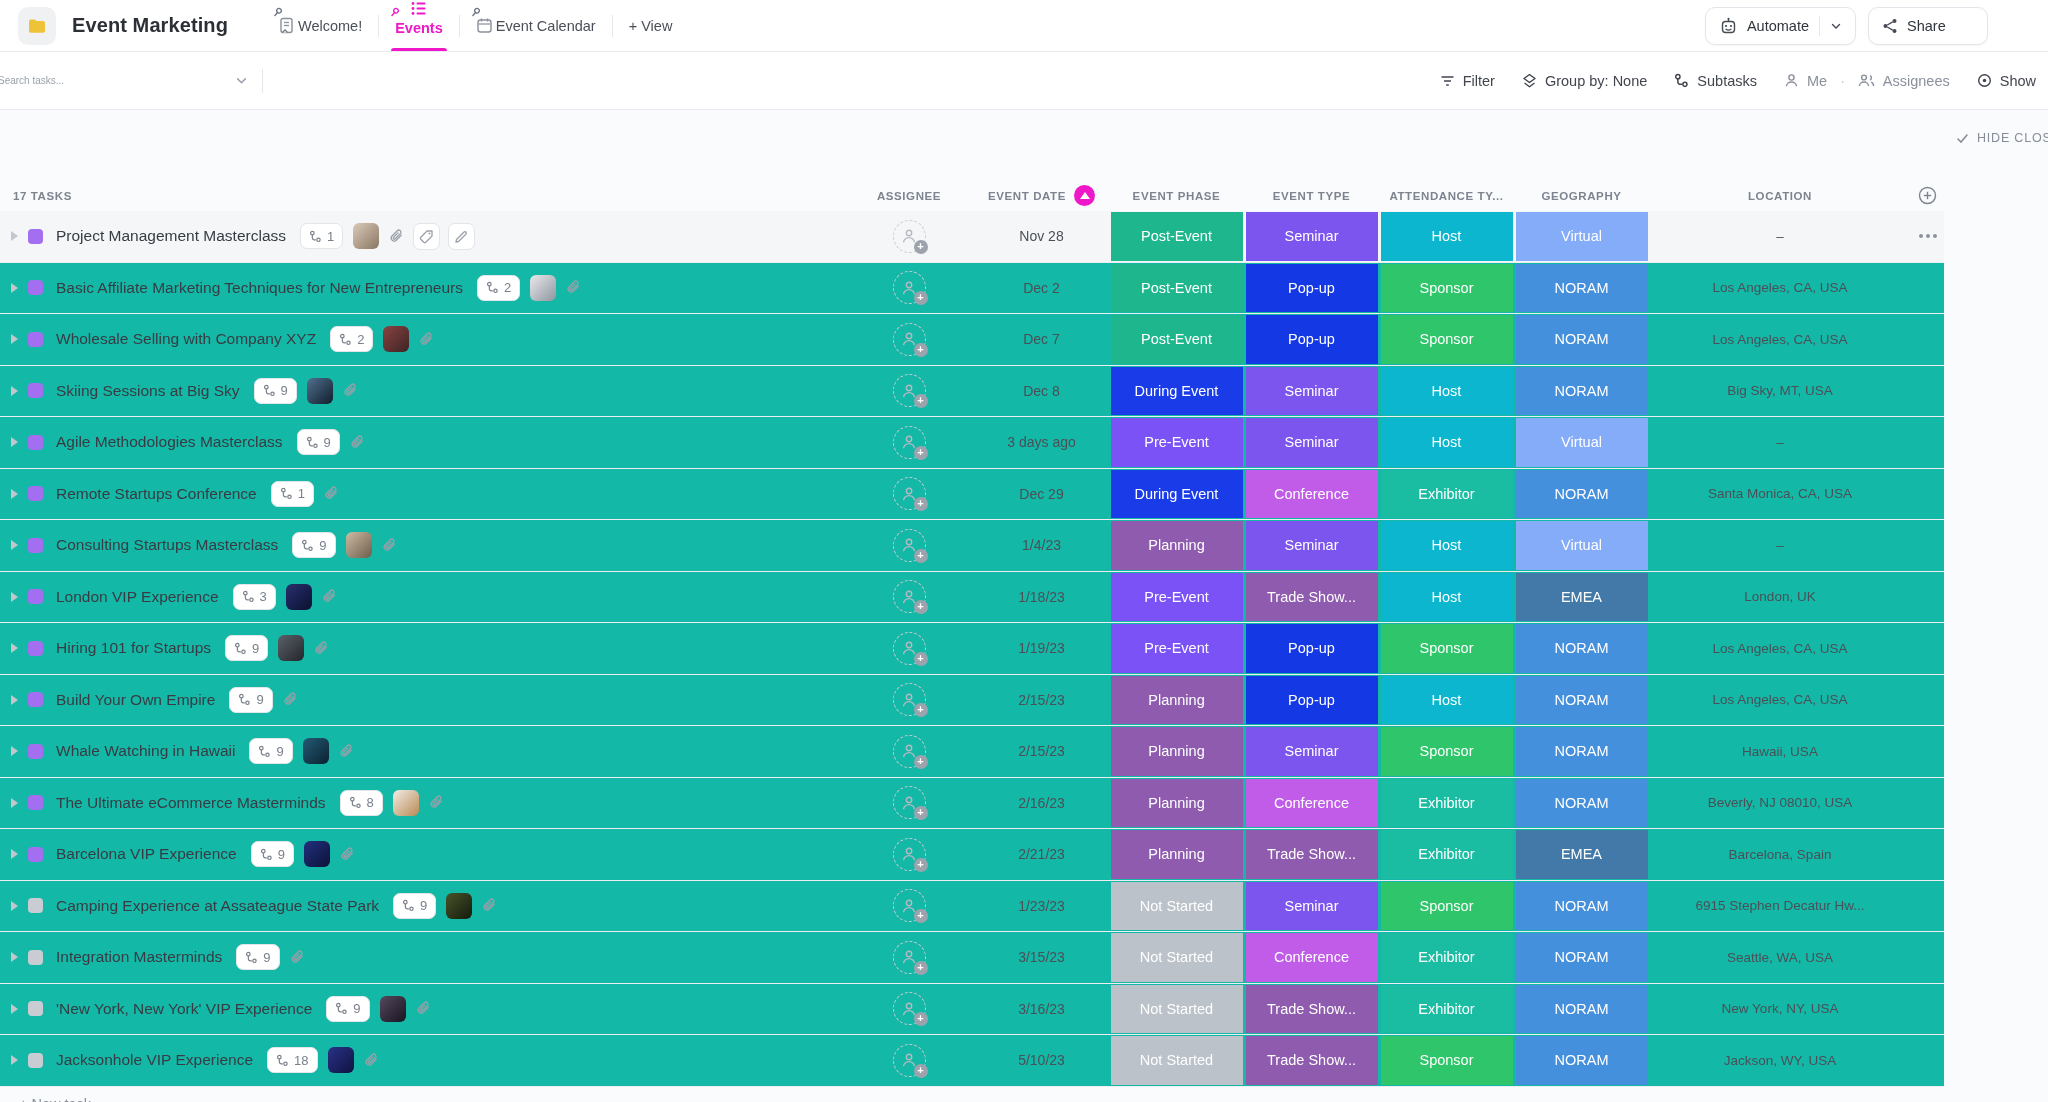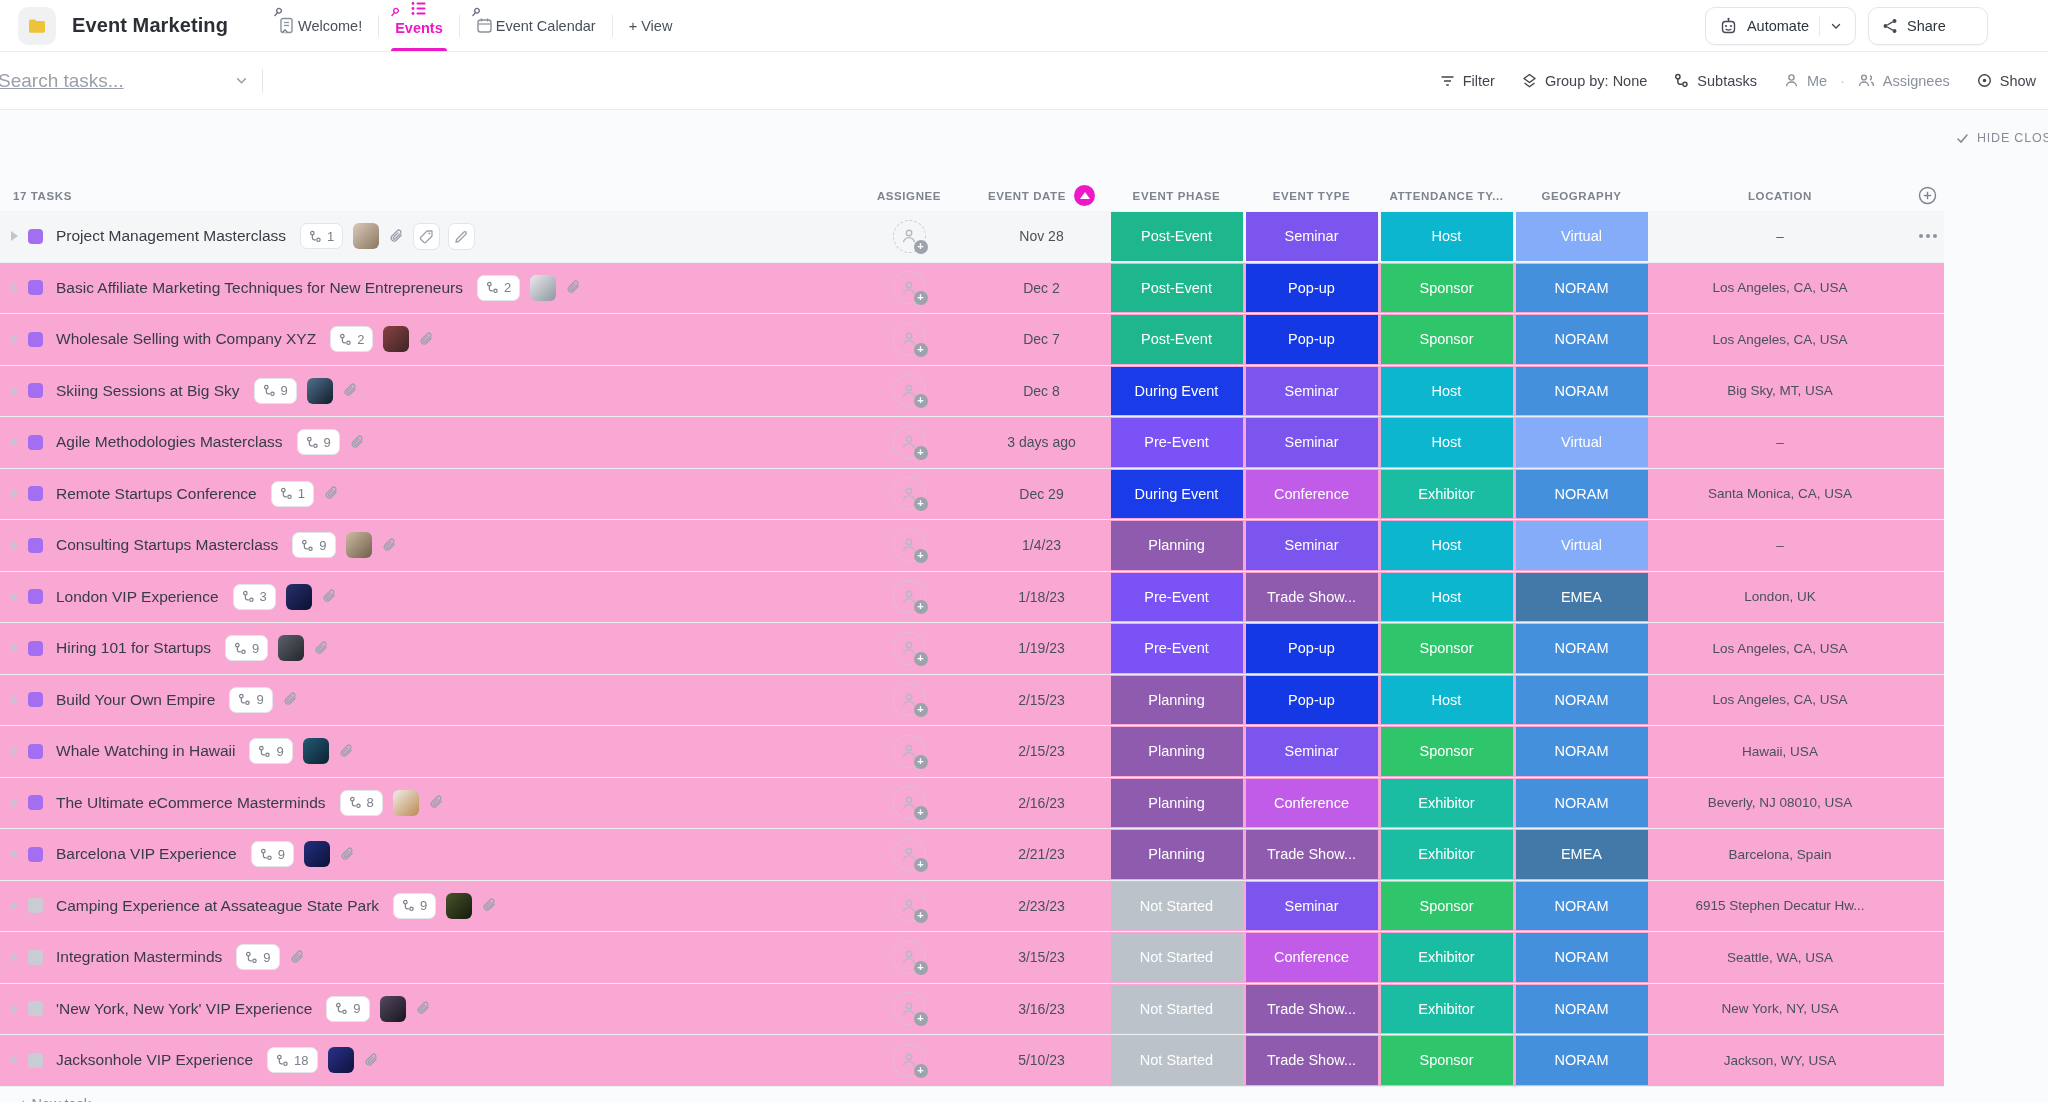--- a/index.html
+++ b/index.html
@@ -24,21 +24,21 @@
   .hdr-right { position:absolute; right:-60px; top:7px; display:flex; gap:12px; }
   .hbtn { height:38px; border:1px solid #e2e5e9; border-radius:10px; background:#fff;
     display:flex; align-items:center; gap:9px; padding:0 13px; font-size:14.5px; color:#2f353d;
     box-shadow:0 1px 2px rgba(20,30,50,.04); cursor:pointer; }
   .hbtn .bsep { width:1px; height:20px; background:#e5e7eb; margin:0 1px; }
 
   
   .toolbar { height:58px; background:#fff; border-bottom:1px solid #e8eaed;
     display:flex; align-items:center; padding:0 6px 0 0; }
   .search { display:flex; align-items:center; width:262px; flex:none; color:#9aa1ab;
-    font-size:19px; padding-left:0; cursor:text;text-decoration:underline; }
+    font-size:10px; padding-left:0; cursor:text; }
   .search .ph { margin-left:-2px; }
   .search svg { margin-left:auto; margin-right:14px; }
   .vdiv { width:1px; height:24px; background:#e5e7eb; }
   .tb-right { margin-left:auto; display:flex; align-items:center; gap:27px; padding-right:6px; }
   .tb-item { display:flex; align-items:center; gap:8px; font-size:14.5px; color:#40454e; cursor:pointer; white-space:nowrap; }
   .tb-item.muted { color:#8a919c; }
   .tb-dot { color:#c0c5cc; font-size:14px; margin:0 -14px; }
 
   
   .content { position:relative; height:992px; background:#fafbfc; }
@@ -56,21 +56,21 @@
   .cols-header { position:absolute; top:70px; left:0; height:31px; align-items:center; }
   .cols-header > div { height:100%; display:flex; align-items:center; justify-content:center; }
   .cols-header .c-name { justify-content:flex-start; padding-left:13px; }
   .lbl, .task-count { font-size:11.5px; font-weight:700; letter-spacing:.6px; color:#7d8490; }
   .sort-badge { width:21px; height:21px; border-radius:50%; background:#ee18c8; margin-left:8px;
     display:flex; align-items:center; justify-content:center; }
   .sort-badge i { width:0; height:0; border-left:5px solid transparent; border-right:5px solid transparent;
     border-bottom:7px solid #fff; }
 
   #rows { position:absolute; top:101px; left:0; }
-  .trow { height:51.5px; background:#f9a8d4; border-bottom:1px solid #eceef1; }
+  .trow { height:51.5px; background:#14b8a6; border-bottom:1px solid #eceef1; }
   .trow.hover { background:#f5f6f8; }
   .caret { width:0; height:0; border-top:5px solid transparent; border-bottom:5px solid transparent;
     border-left:7px solid #c3c7cd; margin:0 10px 0 11px; flex:none; cursor:pointer; }
   .sq { width:15px; height:15px; border-radius:4px; flex:none; margin-right:13px; cursor:pointer; }
   .tname { font-size:15.5px; color:#373c44; white-space:nowrap; overflow:hidden; text-overflow:ellipsis; cursor:pointer; }
   .subpill { display:flex; align-items:center; gap:5px; height:26px; padding:0 8px; margin-left:14px;
     border:1px solid #e2e5e9; border-radius:7px; background:#fff; color:#7a818c; font-size:13px; flex:none; cursor:pointer; }
   .thumb { width:26px; height:26px; border-radius:6px; margin-left:10px; flex:none; cursor:pointer; }
   .clip { margin-left:9px; display:flex; flex:none; cursor:pointer; }
   .iconpill { width:27px; height:27px; margin-left:8px; border:1px solid #e2e5e9; border-radius:7px;
@@ -980,21 +980,21 @@
     <div class="c-assignee">
       <span class="assignee-add">
         <svg width="18" height="18" viewBox="0 0 18 18">
               <circle cx="9" cy="6" r="2.7" fill="none" stroke="#b4bac2" stroke-width="1.4"></circle>
               <path d="M3.6 15.2 a5.4 4.6 0 0 1 10.8 0" fill="none" stroke="#b4bac2" stroke-width="1.4"></path>
             </svg>
         <span class="plus">+</span>
       </span>
     </div>
     <div class="c-date">
-          <span class="dateval">2/23/23</span>
+          <span class="dateval">1/23/23</span>
         </div>
     <div class="c-badge">
           <span class="badge" style="background: rgb(188, 194, 202);">Not Started</span>
         </div>
     <div class="c-badge">
           <span class="badge" style="background: rgb(124, 85, 238);">Seminar</span>
         </div>
     <div class="c-badge">
           <span class="badge" style="background: rgb(47, 197, 106);">Sponsor</span>
         </div>

